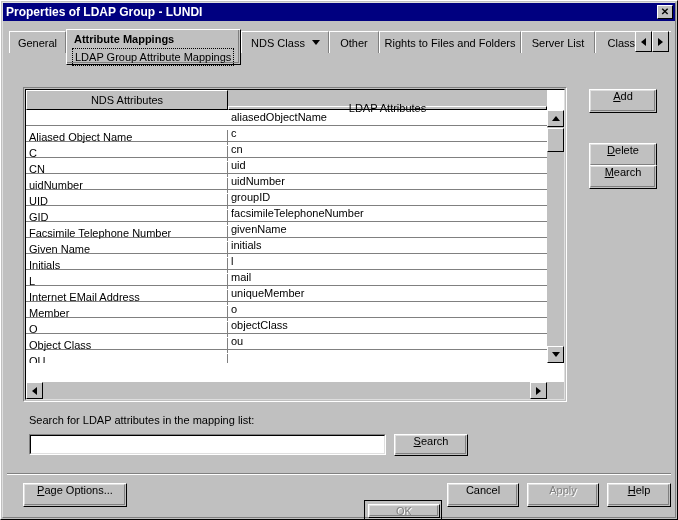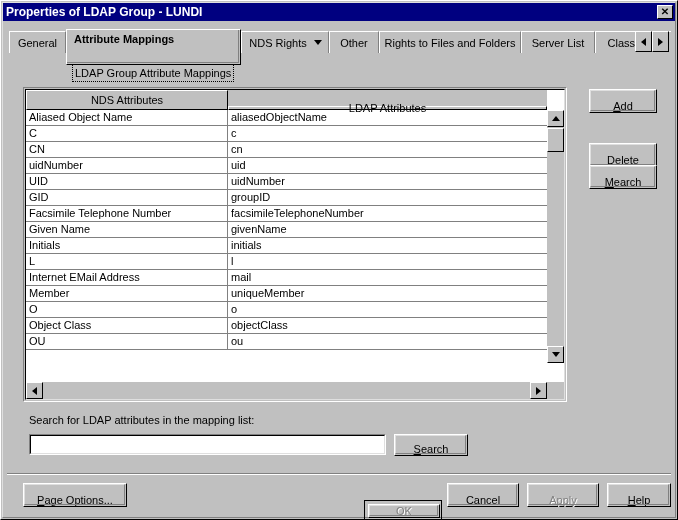--- a/index.html
+++ b/index.html
@@ -150,21 +150,21 @@
   }
   #tab-active-sub {
     font-size: 11px;
     color: #000000;
     line-height: 16px;
     white-space: nowrap;
     border: 1px dotted #000000;
     display: inline-block;
     padding: 0 2px;
     margin-left: -2px;
-    margin-top: 17px;
+    margin-top: 1px;
   }
 
   
   #tab-scroll {
     position: absolute;
     top: 2px;
     right: 0px;
     width: 34px;
     height: 21px;
     display: flex;
@@ -283,21 +283,21 @@
     box-sizing: border-box;
     height: 15px;
     line-height: 15px;
     font-size: 11px;
     color: #000000;
     padding-left: 3px;
     white-space: nowrap;
     overflow: hidden;
     border-right: 1px solid #808080;
   }
-  .cell-nds { width: 202px; }
+  .cell-nds { width: 202px; margin-top: 20px; }
   .cell-ldap { width: 319px; border-right: none; }
 
   
   #vscroll {
     position: absolute;
     top: 20px;
     right: 0px;
     width: 17px;
     height: 253px;
     background: #c0c0c0;
@@ -379,21 +379,21 @@
 
   
   .btn {
     background: #c0c0c0;
     border-top: 1px solid #ffffff;
     border-left: 1px solid #ffffff;
     border-right: 1px solid #000000;
     border-bottom: 1px solid #000000;
     box-sizing: border-box;
     display: flex;
-    align-items: flex-end;
+    align-items: flex-start;
     justify-content: center;
     font-size: 11px;
     font-family: "Liberation Sans", sans-serif;
     color: #000000;
     cursor: default;
     position: relative;
     white-space: nowrap;
   }
   .btn::after {
     content: "";
@@ -522,21 +522,21 @@
     </div>
 
     <div id="tab-active">
       <div id="tab-active-inner">
         <div id="tab-active-title">Attribute Mappings</div>
         <div id="tab-active-sub">LDAP Group Attribute Mappings</div>
       </div>
     </div>
 
     <div class="tab has-arrow" id="tab-nds-rights" style="left:232px; width:88px;">
-      <span class="tab-label">NDS Rights</span>
+      <span class="tab-label">NDS Class</span>
       <span class="tri-down"></span>
     </div>
 
     <div class="tab" id="tab-other" style="left:320px; width:50px;">
       <span class="tab-label">Other</span>
     </div>
 
     <div class="tab" id="tab-rights-files" style="left:370px; width:142px;">
       <span class="tab-label">Rights to Files and Folders</span>
     </div>

